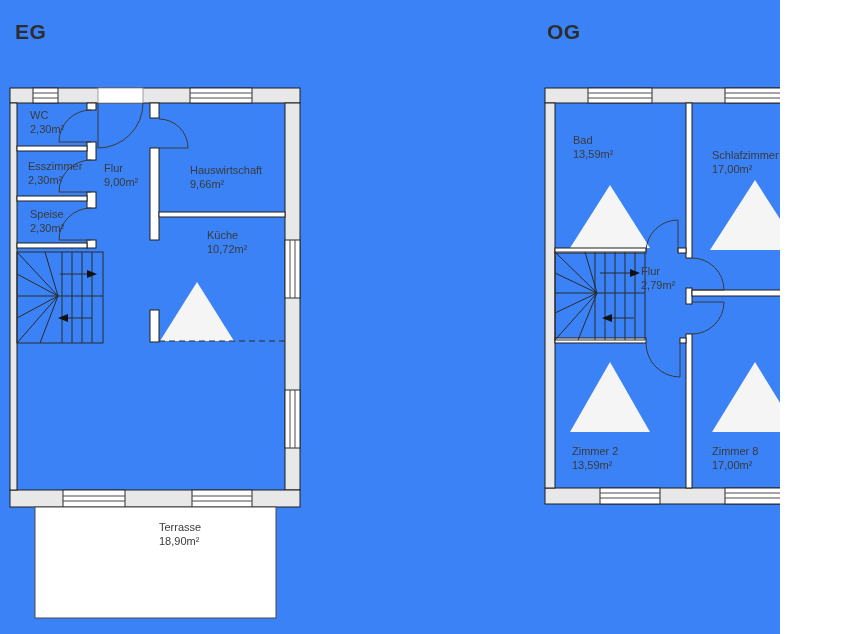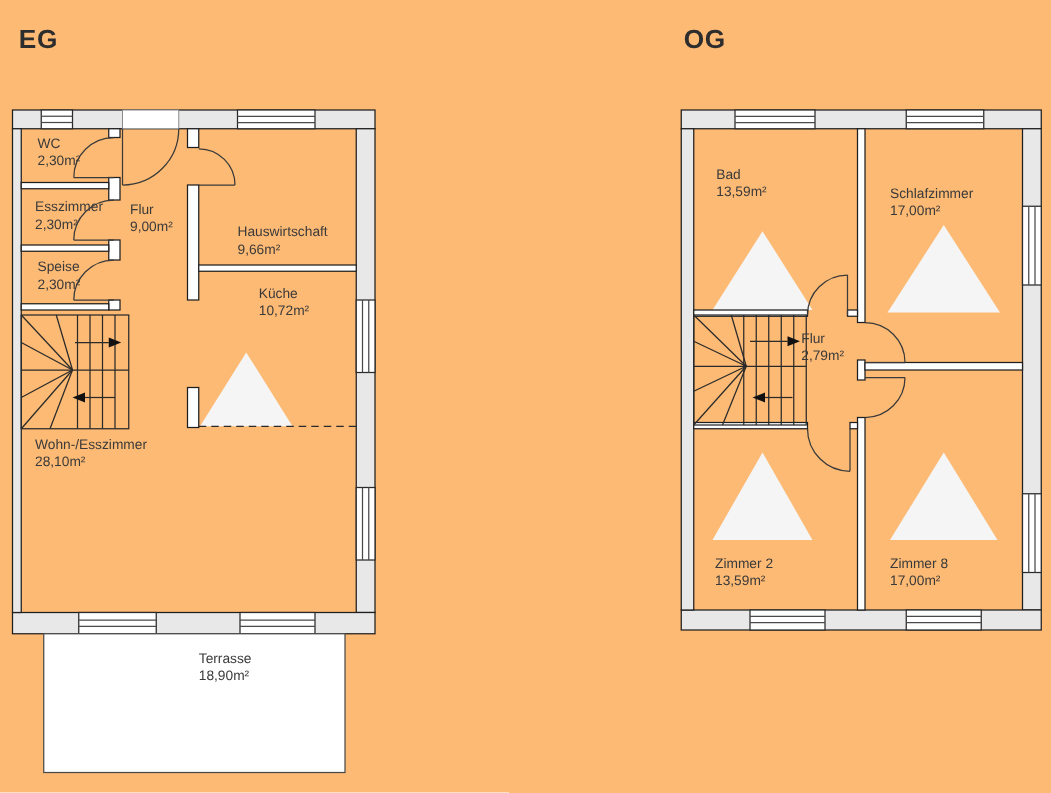--- a/index.html
+++ b/index.html
@@ -1,16 +1,16 @@
 <!DOCTYPE html>
 <html><head>
 <meta charset="utf-8">
 <style>
   html,body{margin:0;padding:0;background:#fff;}
-  #screen{position:relative;width:841px;height:634px;background:#fdba74;overflow:hidden;
+  #screen{position:relative;width:780px;height:634px;background:#3b82f6;overflow:hidden;
           font-family:"Liberation Sans",sans-serif;}
   #planSvg{position:absolute;left:0;top:0;}
   .floor-title{position:absolute;font-size:21px;font-weight:600;color:#2d2d2d;letter-spacing:.5px;}
   .room-label{position:absolute;font-size:11px;line-height:14px;color:#3a3a3a;white-space:nowrap;}
   
   .wl{fill:#e8e8e8;stroke:#1f1f1f;stroke-width:1;}      
   .iw{fill:#ffffff;stroke:#1f1f1f;stroke-width:1;}      
   .wn{fill:#ffffff;stroke:#2a2a2a;stroke-width:1;}      
   .op{fill:#ffffff;stroke:#8a8a8a;stroke-width:.8;}     
   .gl{stroke:#4a4a4a;stroke-width:1;fill:none;}         
@@ -206,32 +206,28 @@
     <div>2,30m²</div>
   </div>
   <div class="room-label" style="left:30px;top:207px">
     <div>Speise</div>
     <div>2,30m²</div>
   </div>
   <div class="room-label" style="left:104px;top:161px">
     <div>Flur</div>
     <div>9,00m²</div>
   </div>
-  <div class="room-label" style="left:190px;top:179px">
+  <div class="room-label" style="left:190px;top:163px">
     <div>Hauswirtschaft</div>
     <div>9,66m²</div>
   </div>
   <div class="room-label" style="left:207px;top:228px">
     <div>Küche</div>
     <div>10,72m²</div>
   </div>
-  <div class="room-label" style="left:28px;top:349px">
-    <div>Wohn-/Esszimmer</div>
-    <div>28,10m²</div>
-  </div>
   <div class="room-label" style="left:159px;top:520px">
     <div>Terrasse</div>
     <div>18,90m²</div>
   </div>
 
   <div class="room-label" style="left:573px;top:133px">
     <div>Bad</div>
     <div>13,59m²</div>
   </div>
   <div class="room-label" style="left:712px;top:148px">

